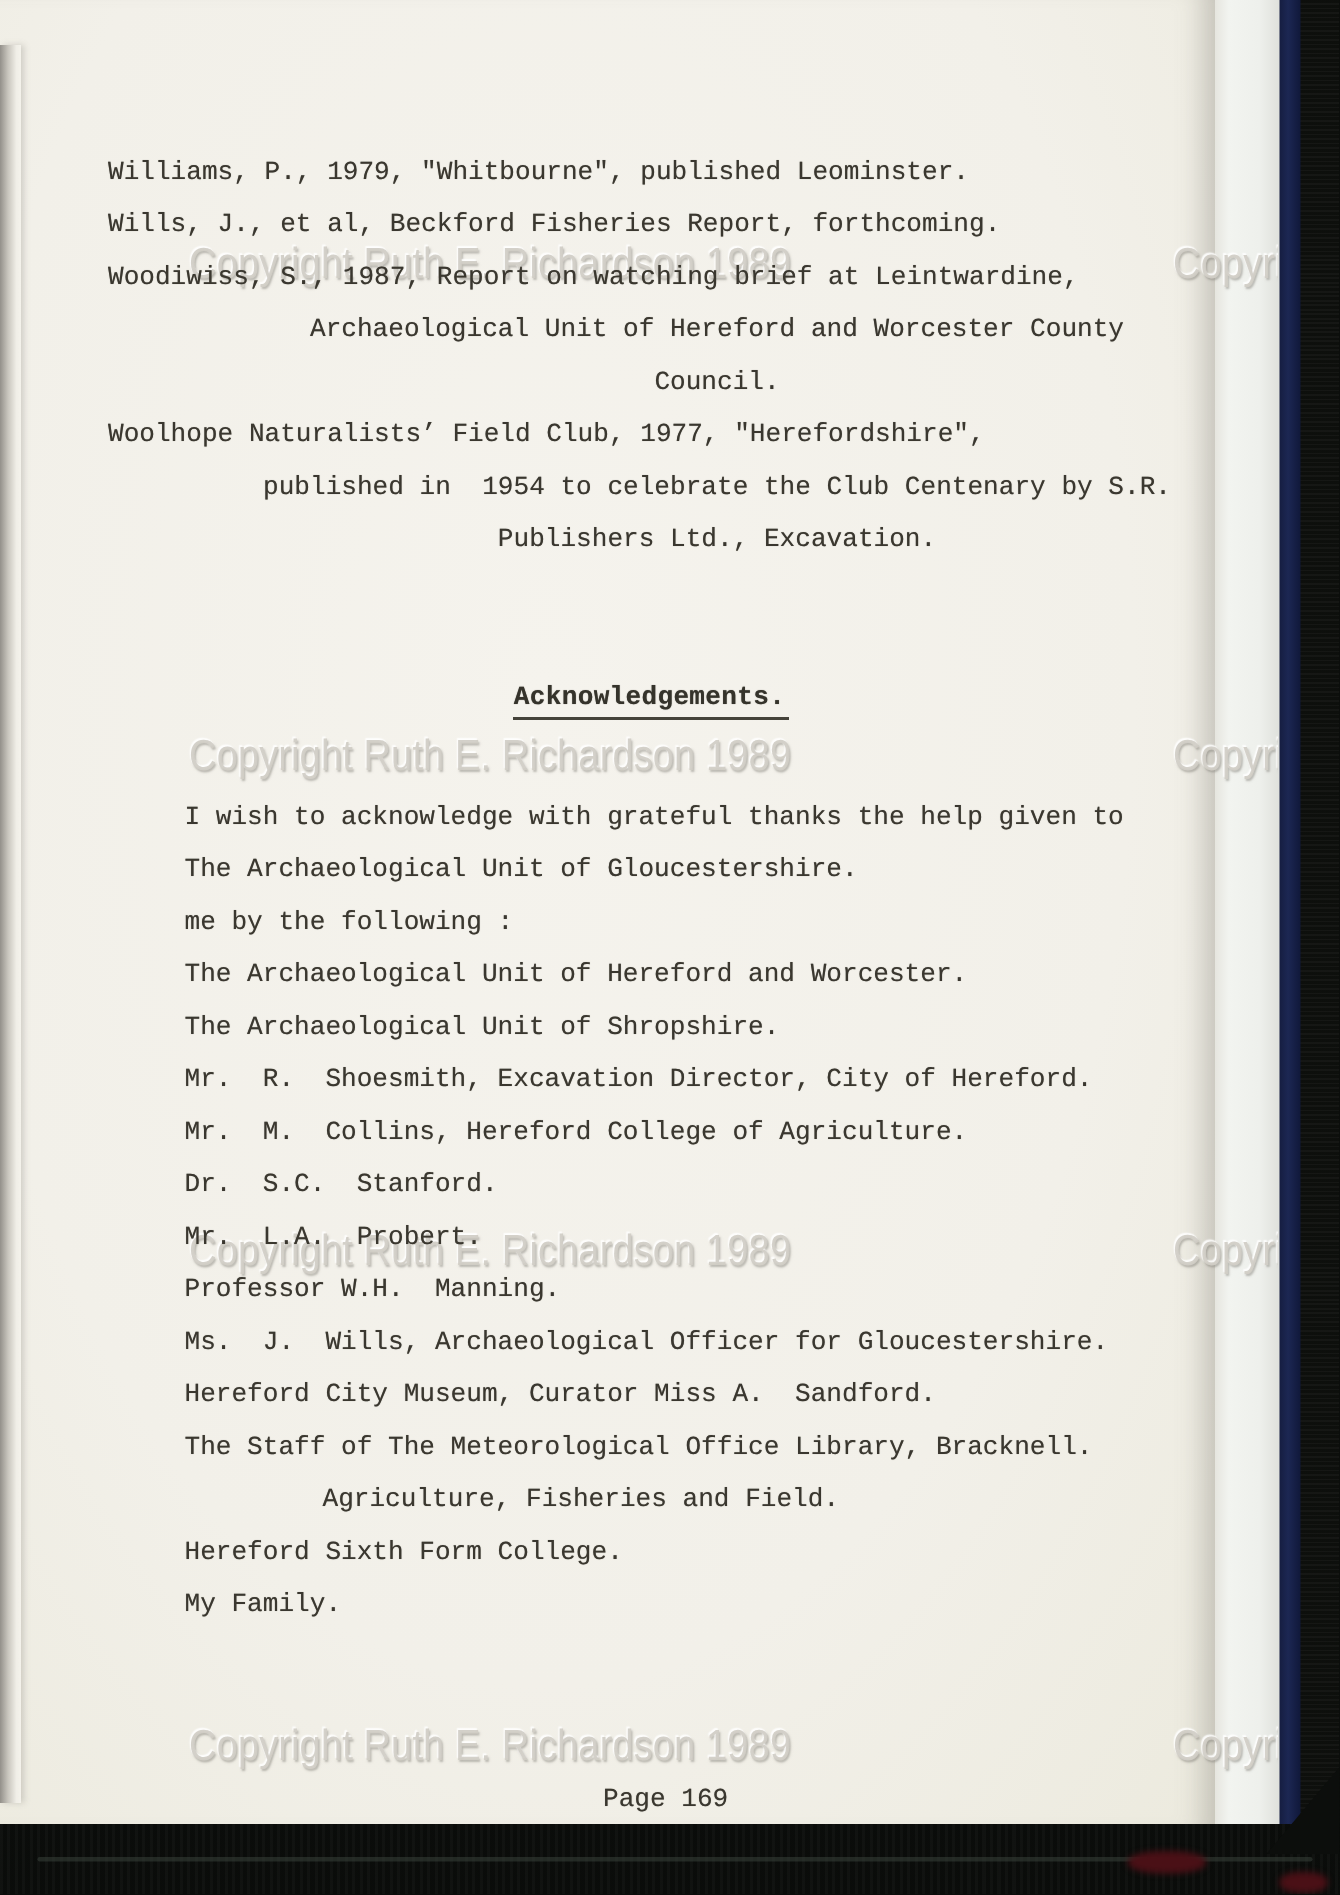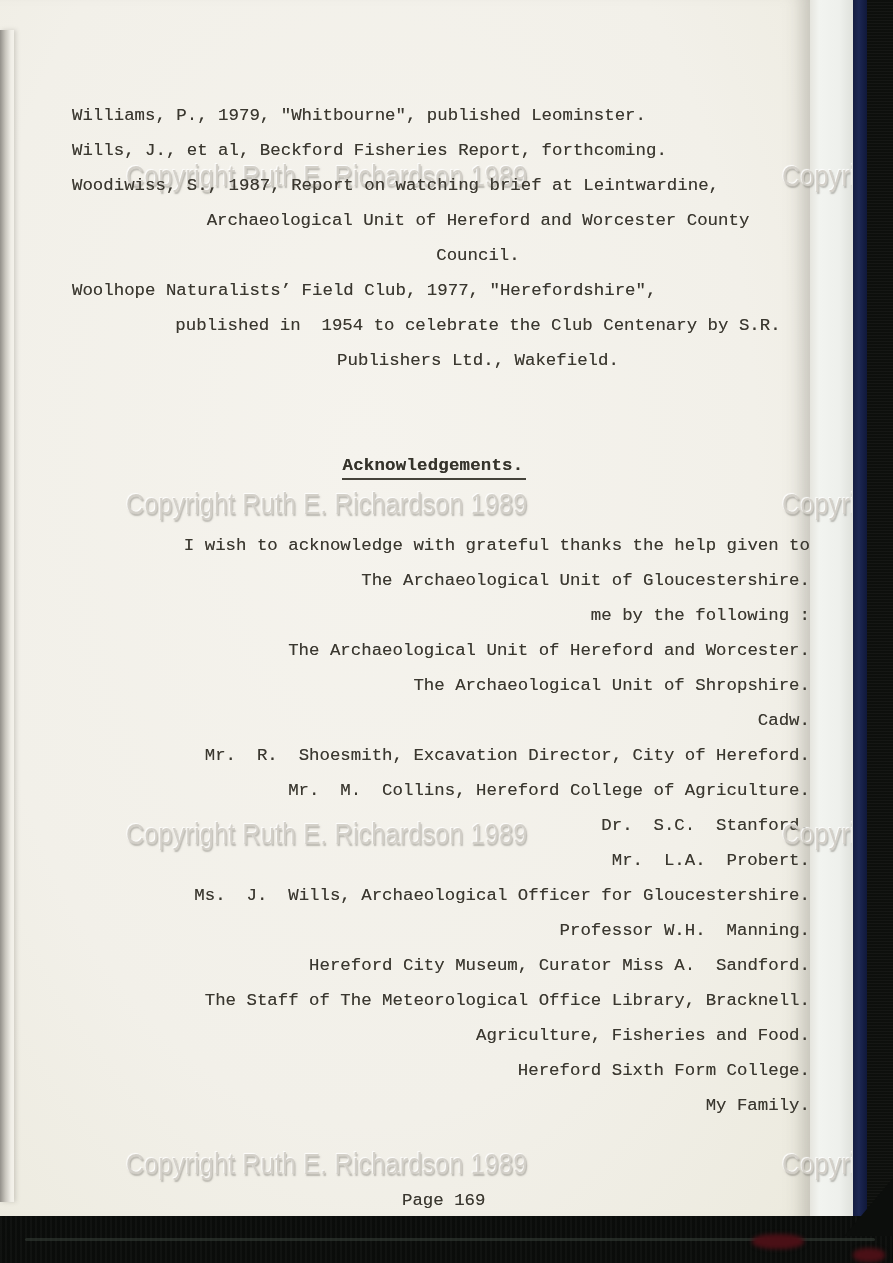--- a/index.html
+++ b/index.html
@@ -23,21 +23,21 @@
 
   
   .line{white-space:pre;font-family:"Liberation Mono","DejaVu Sans Mono",monospace;
     font-size:17.4px;line-height:35px;color:#3a372f;text-shadow:0 0 0.5px rgba(55,52,44,0.55);}
   .ind-entry{margin-left:72px;}
   .ind-cont{margin-left:146px;text-align:center;}
   .ind-body{margin-left:123px;}
   .ind-deep{margin-left:215px;}
 
   .bibliography{position:absolute;top:98px;left:0;right:0;z-index:2;}
-  .acks{position:absolute;top:528px;left:0;right:0;z-index:2;text-align:right;}
+  .acks{position:absolute;top:528px;left:0;right:0;z-index:2;}
 
   .heading-row{position:absolute;top:456px;left:0;width:852px;text-align:center;z-index:2;}
   .heading{display:inline-block;transform:translateX(8px);white-space:pre;
     font-family:"Liberation Mono","DejaVu Sans Mono",monospace;font-size:17.4px;font-weight:bold;
     color:#35332b;letter-spacing:0.2px;border-bottom:2px solid #45433a;padding:0 3px 3px 1px;
     text-shadow:0 0 0.6px rgba(53,51,43,0.7);}
 
   .page-number{position:absolute;left:402px;top:1191px;z-index:2;white-space:pre;
     font-family:"Liberation Mono","DejaVu Sans Mono",monospace;font-size:17.4px;color:#3a372f;
     text-shadow:0 0 0.5px rgba(55,52,44,0.55);}
@@ -82,43 +82,42 @@
     <div class="wm wm-4">Copyright Ruth E. Richardson 1989</div>
 
     <section class="bibliography">
         <div class="line ind-entry">Williams, P., 1979, "Whitbourne", published Leominster.</div>
         <div class="line ind-entry">Wills, J., et al, Beckford Fisheries Report, forthcoming.</div>
         <div class="line ind-entry">Woodiwiss, S., 1987, Report on watching brief at Leintwardine,</div>
         <div class="line ind-cont">Archaeological Unit of Hereford and Worcester County</div>
         <div class="line ind-cont">Council.</div>
         <div class="line ind-entry">Woolhope Naturalists’ Field Club, 1977, "Herefordshire",</div>
         <div class="line ind-cont">published in  1954 to celebrate the Club Centenary by S.R.</div>
-        <div class="line ind-cont">Publishers Ltd., Wakefield.</div>
+        <div class="line ind-cont">Publishers Ltd., Excavation.</div>
       </section>
 
     <div class="heading-row">
       <span class="heading">Acknowledgements.</span>
     </div>
 
     <section class="acks">
         <div class="line ind-body">I wish to acknowledge with grateful thanks the help given to</div>
         <div class="line ind-body">The Archaeological Unit of Gloucestershire.</div>
         <div class="line ind-body">me by the following :</div>
         <div class="line ind-body">The Archaeological Unit of Hereford and Worcester.</div>
         <div class="line ind-body">The Archaeological Unit of Shropshire.</div>
-        <div class="line ind-body">Cadw.</div>
         <div class="line ind-body">Mr.  R.  Shoesmith, Excavation Director, City of Hereford.</div>
         <div class="line ind-body">Mr.  M.  Collins, Hereford College of Agriculture.</div>
         <div class="line ind-body">Dr.  S.C.  Stanford.</div>
         <div class="line ind-body">Mr.  L.A.  Probert.</div>
+        <div class="line ind-body">Professor W.H.  Manning.</div>
         <div class="line ind-body">Ms.  J.  Wills, Archaeological Officer for Gloucestershire.</div>
-        <div class="line ind-body">Professor W.H.  Manning.</div>
         <div class="line ind-body">Hereford City Museum, Curator Miss A.  Sandford.</div>
         <div class="line ind-body">The Staff of The Meteorological Office Library, Bracknell.</div>
-        <div class="line ind-deep">Agriculture, Fisheries and Food.</div>
+        <div class="line ind-deep">Agriculture, Fisheries and Field.</div>
         <div class="line ind-body">Hereford Sixth Form College.</div>
         <div class="line ind-body">My Family.</div>
       </section>
 
     <div class="page-number">Page 169</div>
   </div>
 
   <div class="rightwm">
     <div class="wm wm-1">Copyright Ruth E. Richardson 1989</div>
     <div class="wm wm-2">Copyright Ruth E. Richardson 1989</div>

